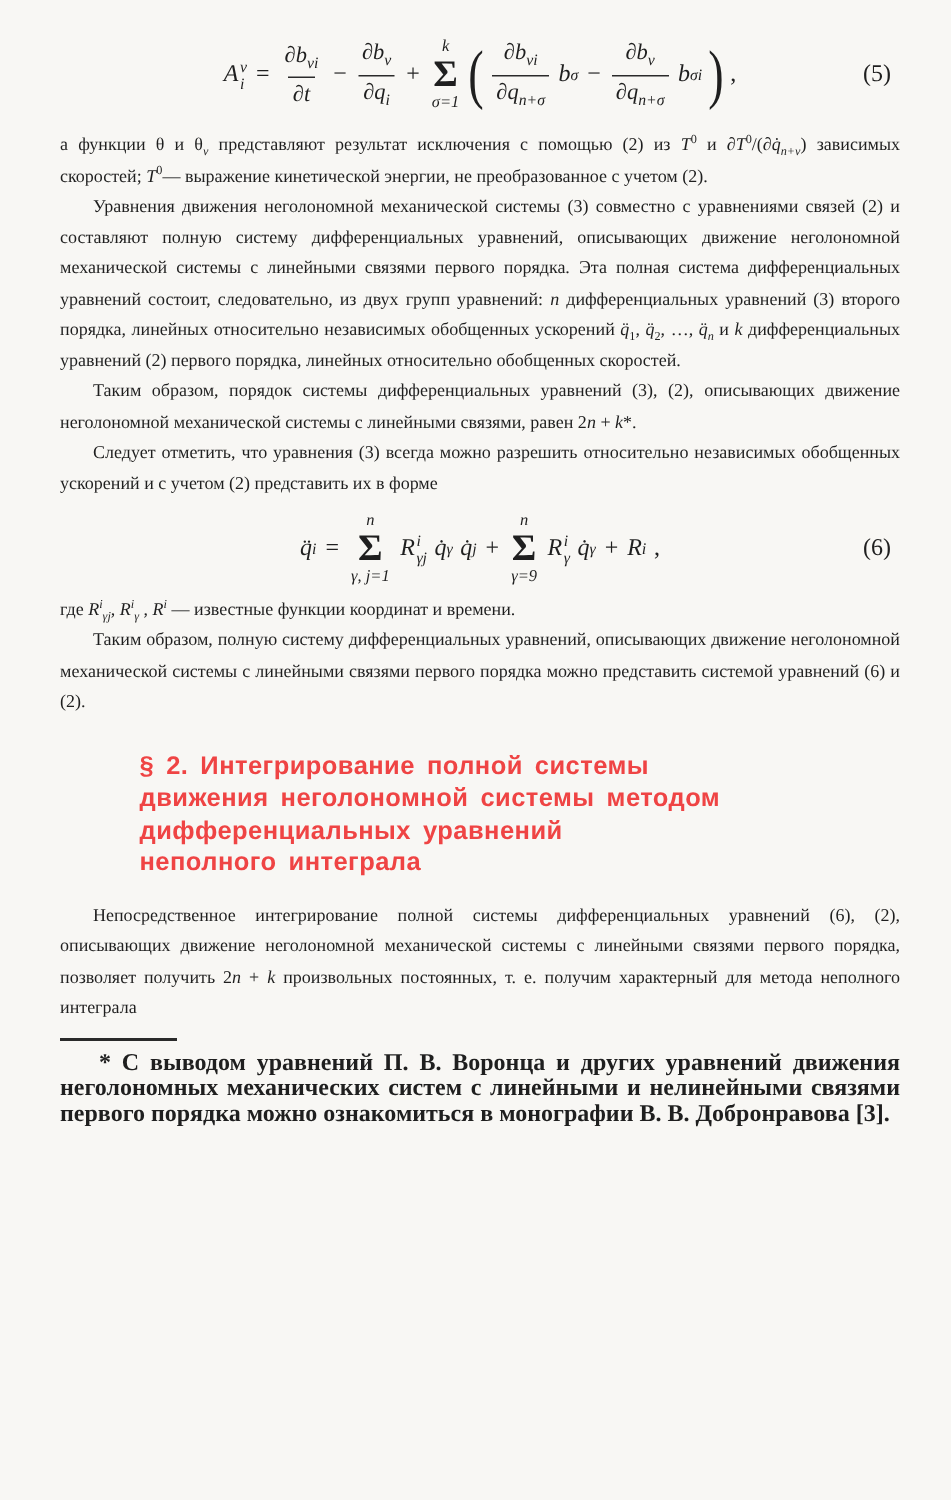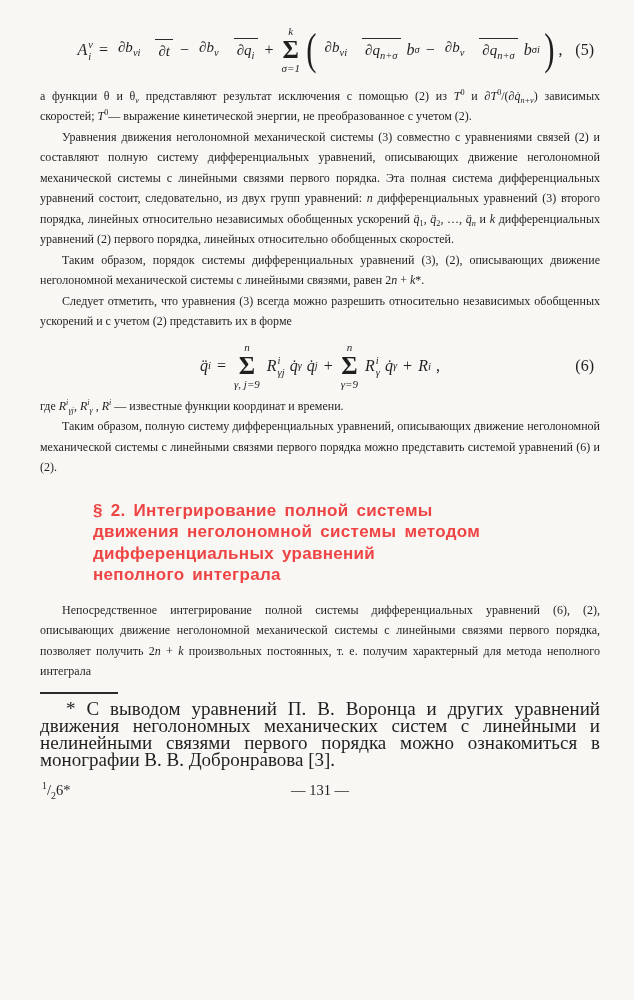--- a/index.html
+++ b/index.html
@@ -43,22 +43,22 @@
   .mop  { font-style: normal; margin: 0 1px; }
   .mcomma { font-style: normal; }
   .msub { font-size: 10.5px; font-style: italic; vertical-align: sub; }
   .ss {
     display: inline-flex; flex-direction: column; align-items: flex-start;
     justify-content: center;
     font-size: 10.5px; line-height: 1.1; font-style: italic;
     margin-left: 1px; transform: translateY(1px);
   }
   .frac {
-    display: inline-flex; flex-direction: row; align-items: center;
-    font-size: 15px; font-style: italic; margin: 0 1px; line-height: 1.2; gap: 12px;
+    display: inline-flex; flex-direction: column; align-items: center;
+    font-size: 15px; font-style: italic; margin: 0 1px; line-height: 1.2;
   }
   .frac .num { padding: 0 3px 2px; }
   .frac .den { border-top: 1px solid #2a2a2a; padding: 2px 3px 0; }
   .sum {
     display: inline-flex; flex-direction: column; align-items: center;
     margin: 0 2px; line-height: 1; font-style: normal;
   }
   .sum-top { font-size: 11px; font-style: italic; margin-bottom: 1px; }
   .sum-sigma { font-size: 25px; font-weight: bold; line-height: 0.95; }
   .sum-bot { font-size: 11px; font-style: italic; margin-top: 1px; text-align: right; }
@@ -83,22 +83,23 @@
     word-spacing: 3px;
   }
 
   
   .fn-rule {
     width: 78px; height: 0;
     border: none; border-top: 2px solid #2a2a2a;
     margin: 10px 0 6px 0;
   }
   .footnote {
-    font-size: 19px;
+    font-size: 16px;
     line-height: 17px;
+    font-weight: bold;
   }
   .footnote.indent { text-indent: 26px; }
 
   
   .footer {
     position: relative;
     margin-top: 14px;
     height: 22px;
     font-size: 14.5px;
   }
@@ -167,21 +168,21 @@
   <div class="equation eq6">
     <span class="eq-math">
       <span class="mvar">
         <span class="mi">q̈</span>
           <span class="msub">i</span>
       </span>
       <span class="mop">=</span>
       <span class="sum">
         <span class="sum-top">n</span>
         <span class="sum-sigma">Σ</span>
-        <span class="sum-bot">γ, j=9</span>
+        <span class="sum-bot">γ, j=1</span>
       </span>
       <span class="mvar">
         <span class="mi">R</span>
         <span class="ss">
           <span>i</span>
           <span>γj</span>
         </span>
       </span>
       <span class="mvar">
           <span class="mi">q̇</span>
@@ -227,18 +228,14 @@
     <div>дифференциальных уравнений</div>
     <div>неполного интеграла</div>
   </div>
 
   <p class="indent"><span>Непосредственное интегрирование полной системы дифференциальных уравнений (6), (2), описывающих движение неголономной механической системы с линейными связями первого порядка, позволяет получить 2</span><span class="r-i">n</span><span> + </span><span class="r-i">k</span><span> произвольных постоянных, т. е. получим характерный для метода неполного интеграла</span></p>
 
   <hr class="fn-rule">
 
   <p class="footnote indent"><span>* С выводом уравнений П. В. Воронца и других уравнений движения неголономных механических систем с линейными и нелинейными связями первого порядка можно ознакомиться в монографии В. В. Добронравова [3].</span></p>
 
-  <div class="footer">
-    <span class="sig"><span class="r-sup">1</span><span>/</span><span class="r-sub">2</span><span>6*</span></span>
-    <span class="pageno">— 131 —</span>
-  </div>
 
 </div>
 
 </body></html>

